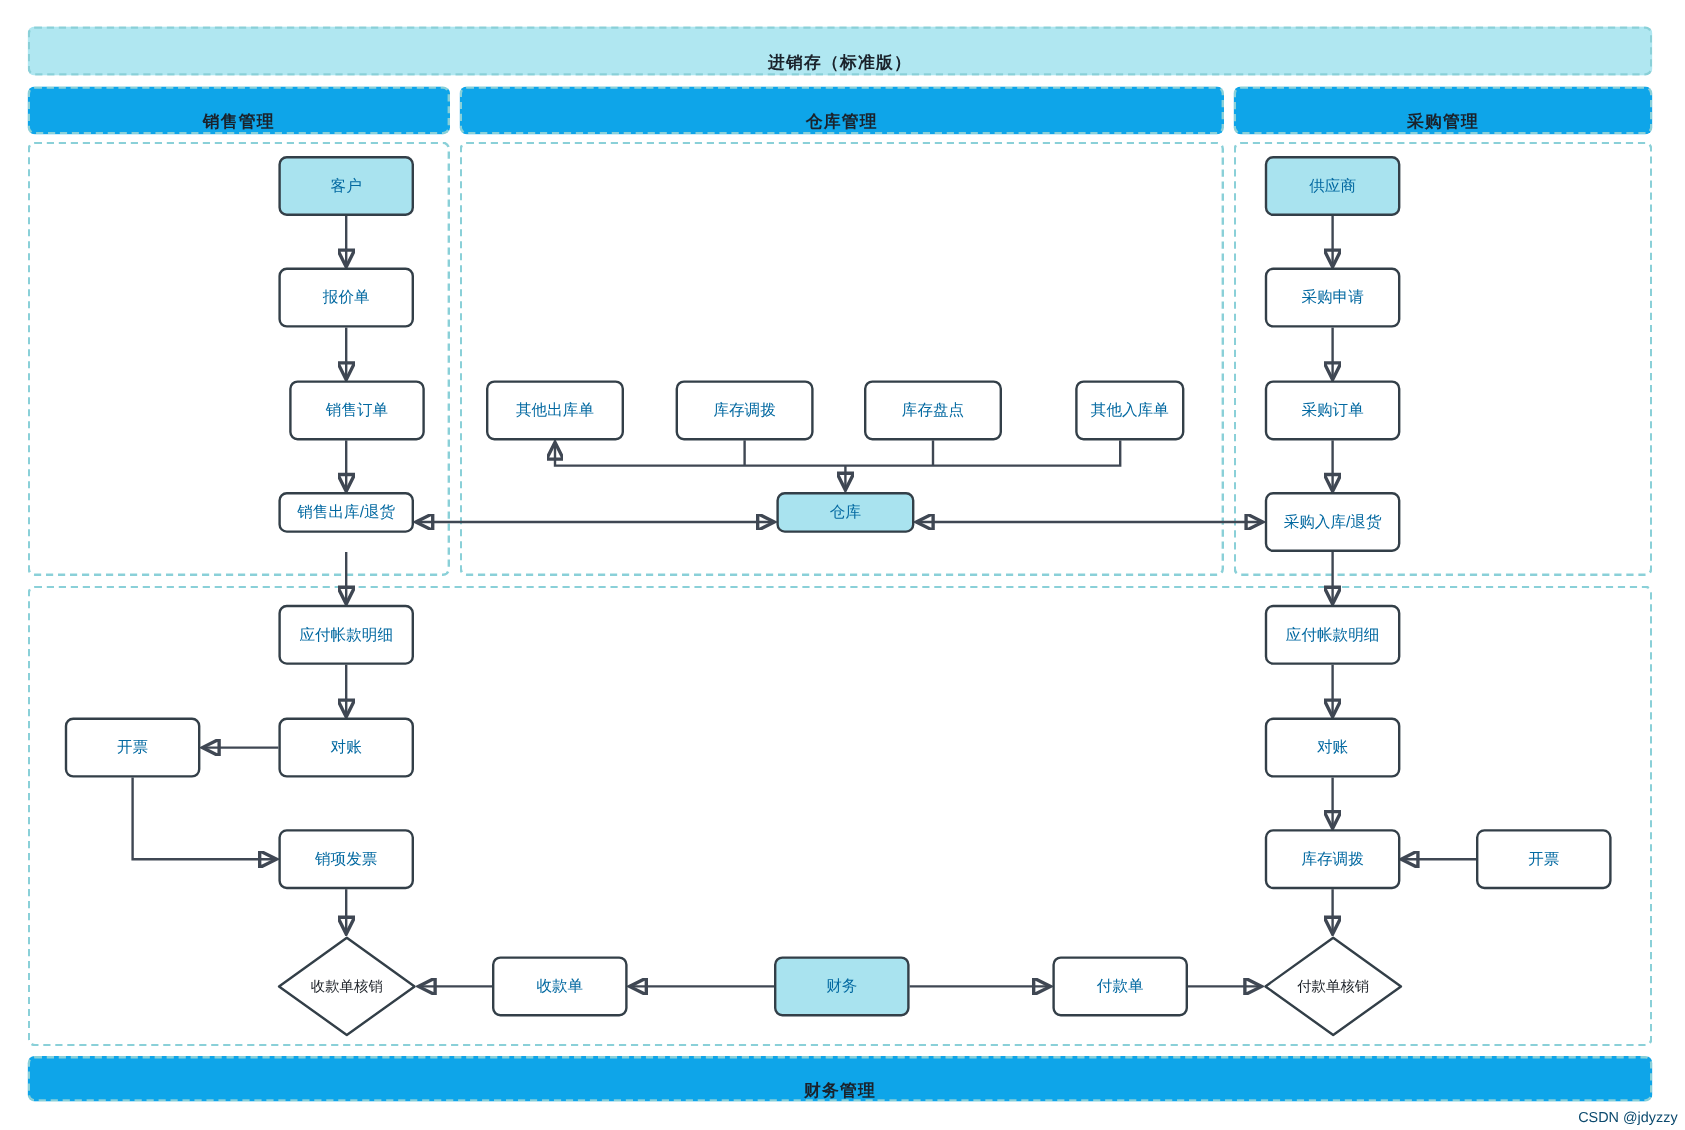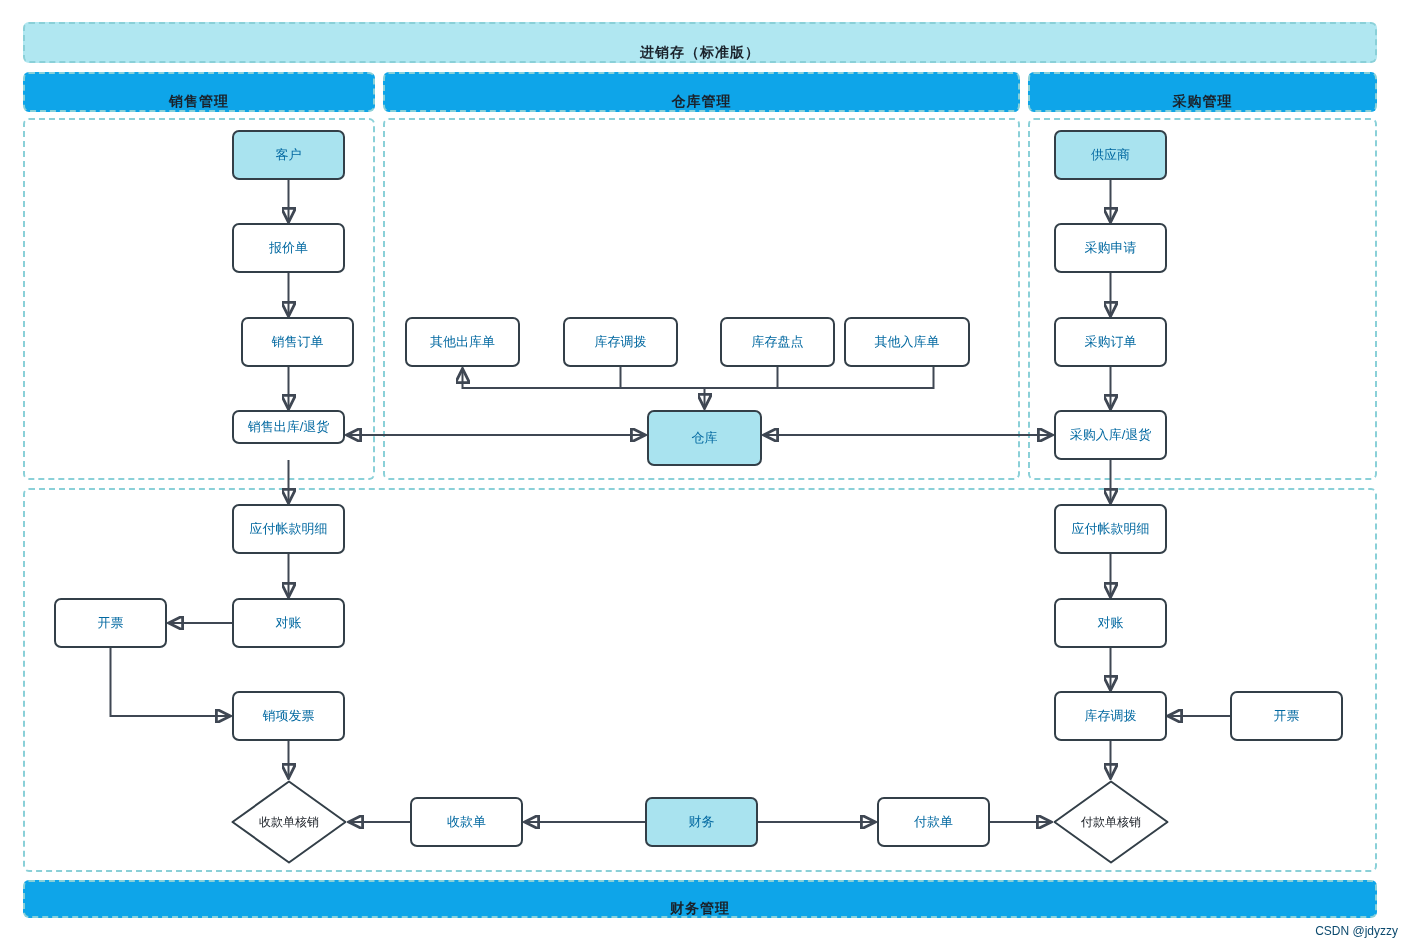--- a/index.html
+++ b/index.html
@@ -105,22 +105,22 @@
   <div class="node" style="left:241px;top:317px;width:113px;height:50px">销售订单</div>
   <div class="node" style="left:232px;top:410px;width:113px;height:34px">销售出库/退货</div>
   <div class="node" style="left:232px;top:504px;width:113px;height:50px">应付帐款明细</div>
   <div class="node" style="left:232px;top:598px;width:113px;height:50px">对账</div>
   <div class="node" style="left:54px;top:598px;width:113px;height:50px">开票</div>
   <div class="node" style="left:232px;top:691px;width:113px;height:50px">销项发票</div>
 
   <div class="node" style="left:405px;top:317px;width:115px;height:50px">其他出库单</div>
   <div class="node" style="left:563px;top:317px;width:115px;height:50px">库存调拨</div>
   <div class="node" style="left:720px;top:317px;width:115px;height:50px">库存盘点</div>
-  <div class="node" style="left:844px;top:317px;width:126px;height:50px">其他入库单</div>
-  <div class="node accent" style="left:647px;top:410px;width:115px;height:56px">仓库</div>
+  <div class="node" style="left:896px;top:317px;width:91px;height:50px">其他入库单</div>
+  <div class="node accent" style="left:647px;top:410px;width:115px;height:34px">仓库</div>
 
   <div class="node accent" style="left:1054px;top:130px;width:113px;height:50px">供应商</div>
   <div class="node" style="left:1054px;top:223px;width:113px;height:50px">采购申请</div>
   <div class="node" style="left:1054px;top:317px;width:113px;height:50px">采购订单</div>
   <div class="node" style="left:1054px;top:410px;width:113px;height:50px">采购入库/退货</div>
   <div class="node" style="left:1054px;top:504px;width:113px;height:50px">应付帐款明细</div>
   <div class="node" style="left:1054px;top:598px;width:113px;height:50px">对账</div>
   <div class="node" style="left:1054px;top:691px;width:113px;height:50px">库存调拨</div>
   <div class="node" style="left:1230px;top:691px;width:113px;height:50px">开票</div>
 

